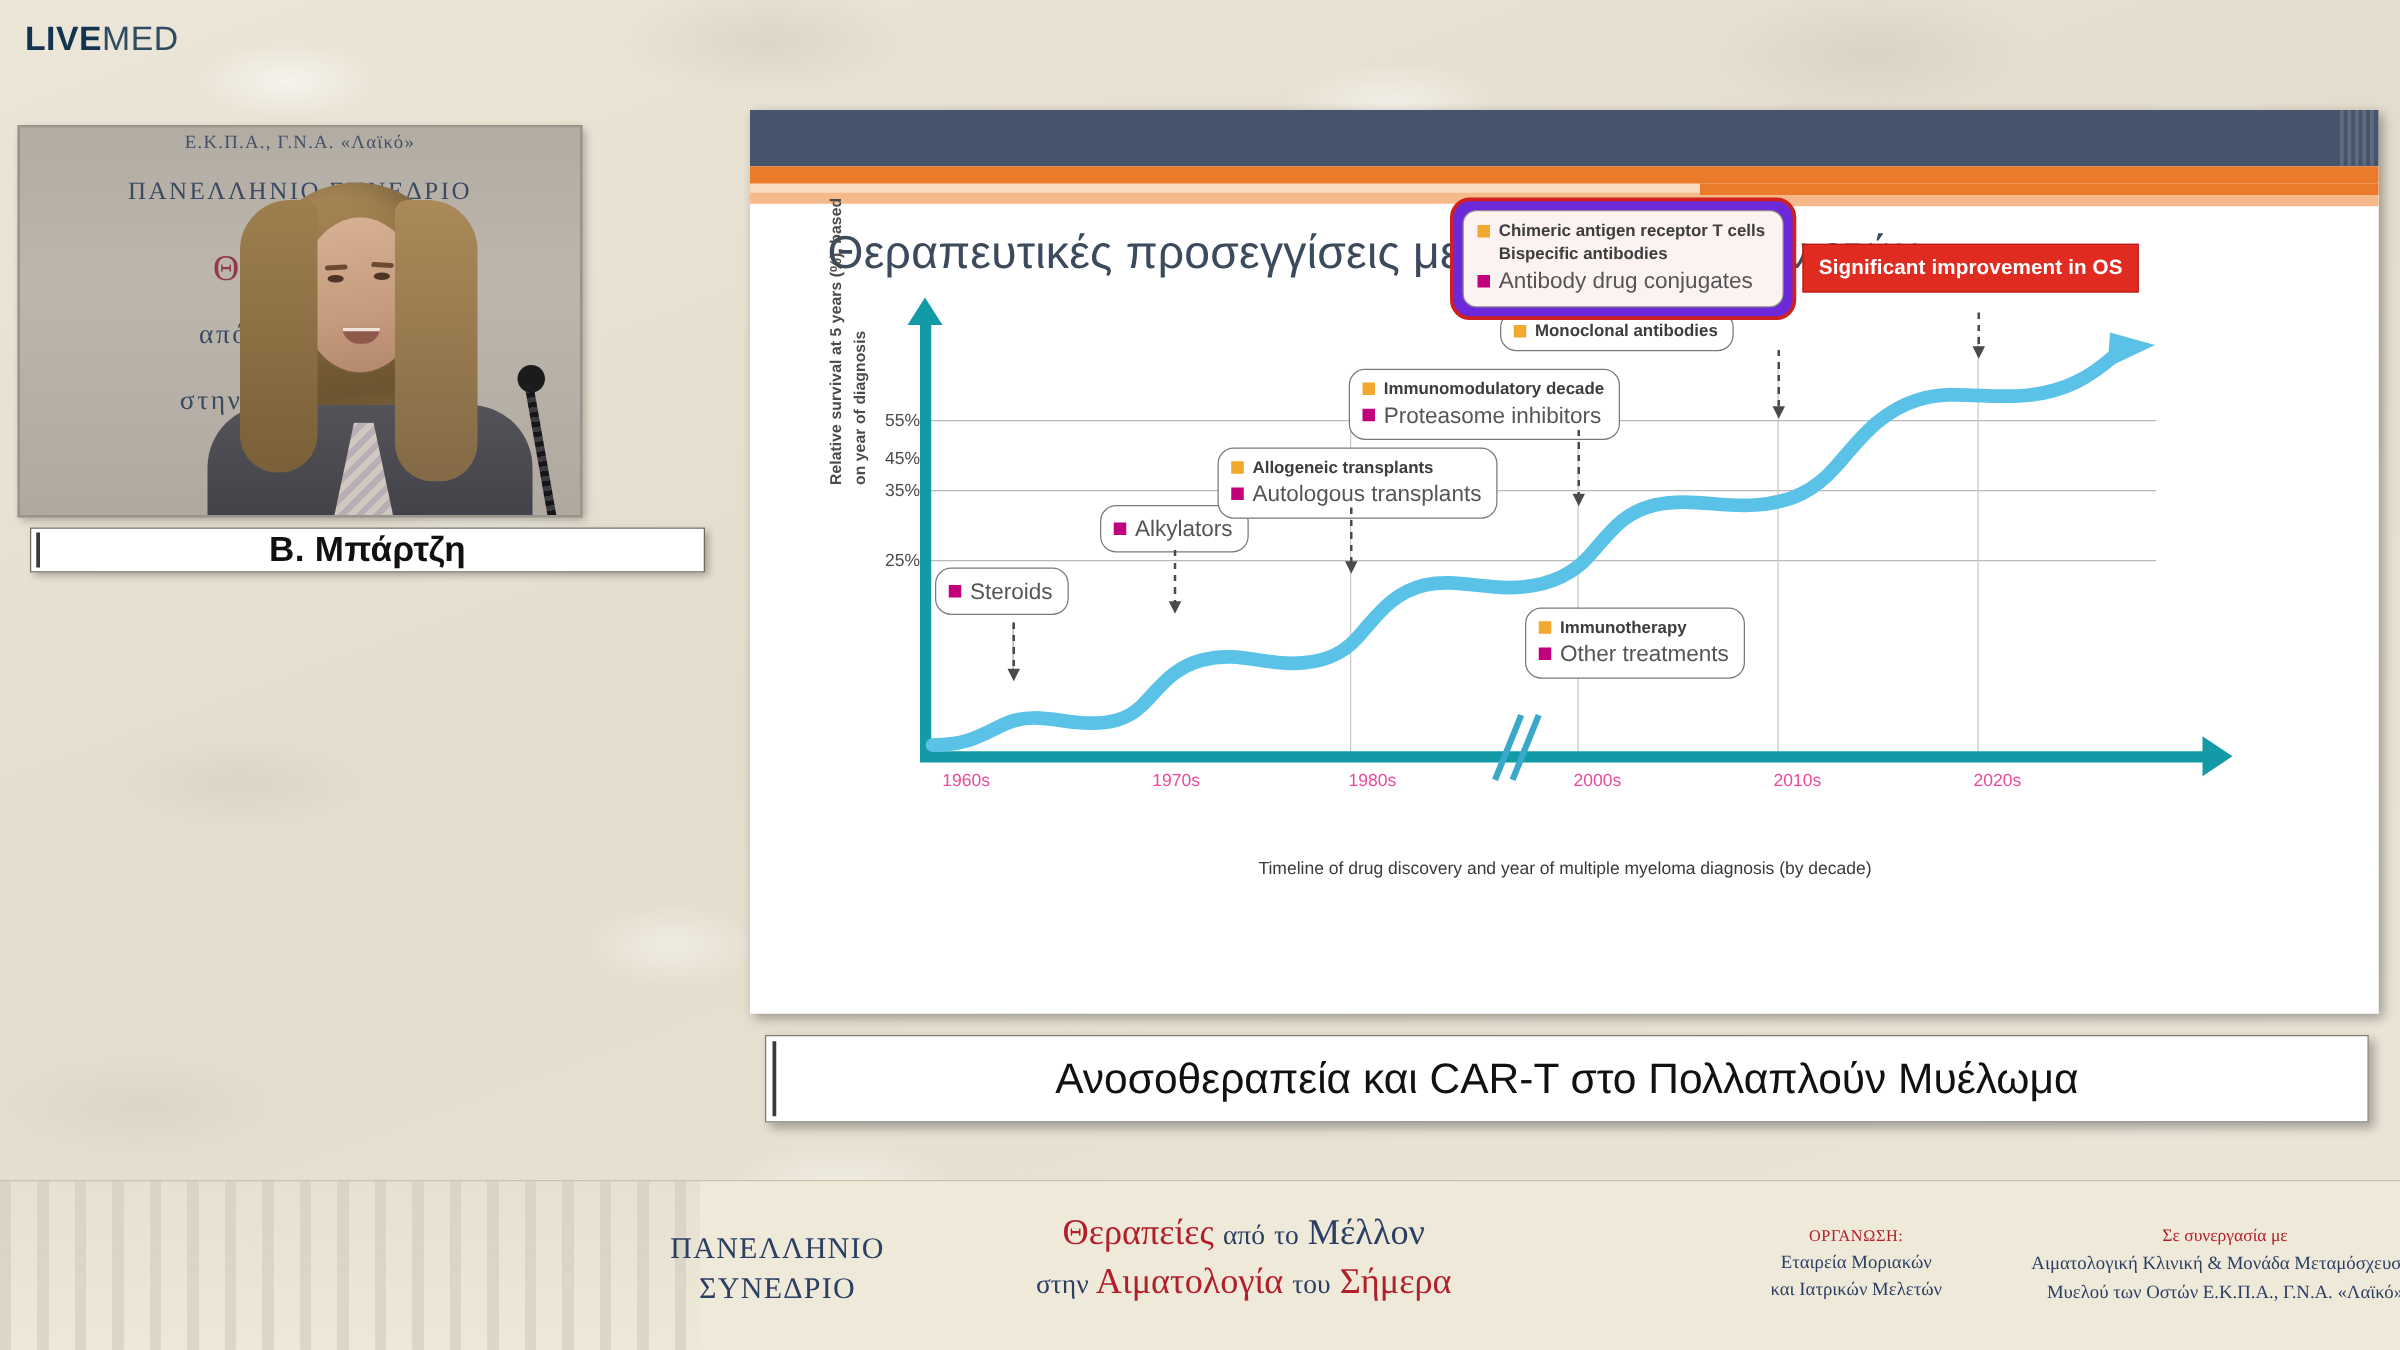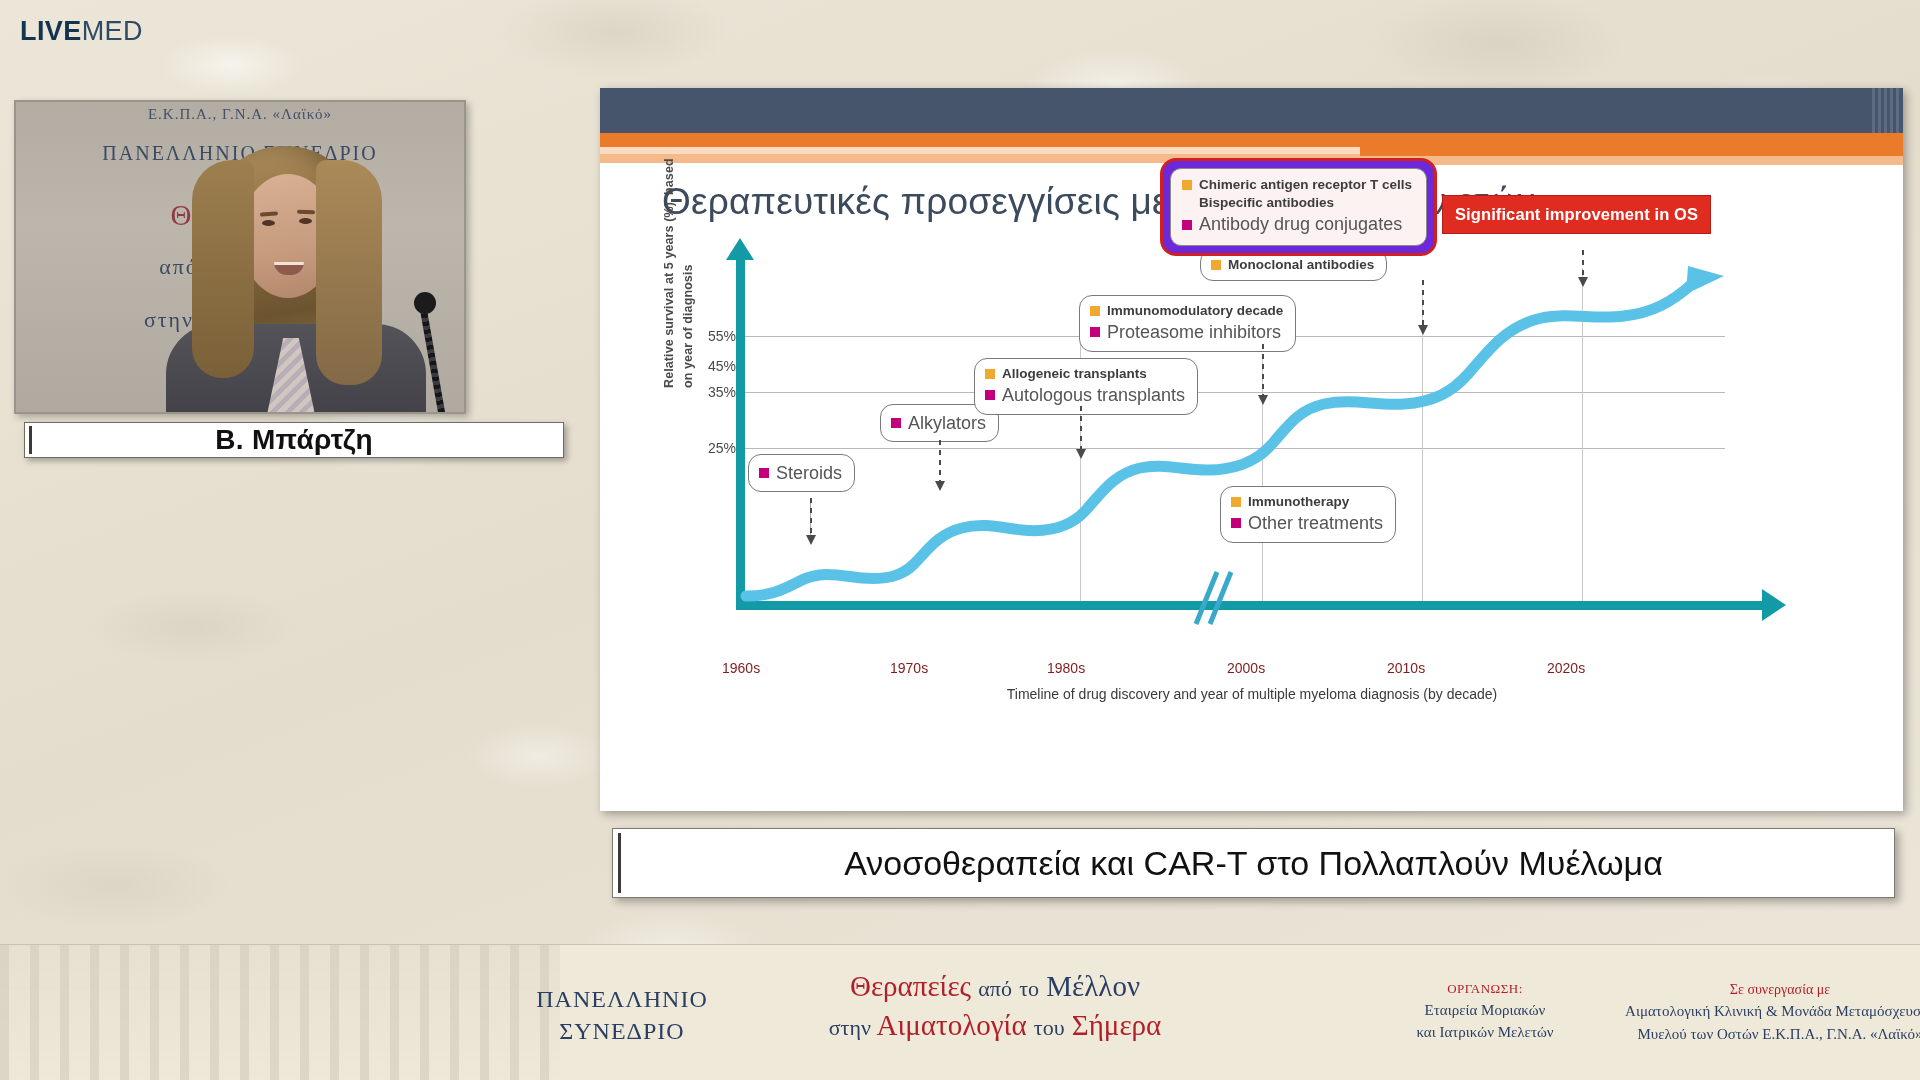--- a/index.html
+++ b/index.html
@@ -207,21 +207,21 @@
   .axis-x {
     position:absolute; left:74px; top:343px; width:1030px; height:9px; background:#129aa6;
   }
   .axis-x-arrow {
     position:absolute; left:1100px; top:331px; width:0;height:0;
     border-top:16px solid transparent; border-bottom:16px solid transparent;
     border-left:24px solid #129aa6;
   }
 
   .xtick {
-    position:absolute; top:358px; font-size:14px; color:#7f1d1d; text-align:left; width:70px;margin-top:44px;
+    position:absolute; top:358px; font-size:14px; color:#ec4899; text-align:right; width:70px;
   }
   .xcaption {
     position:absolute; left:0; top:428px; width:1180px; text-align:center;
     font-size: 14px; color: #3a3a3a;
   }
 
   .axis-break {
     position:absolute; left:534px; top:312px; width:40px; height:54px;
   }
   .axis-break i {

